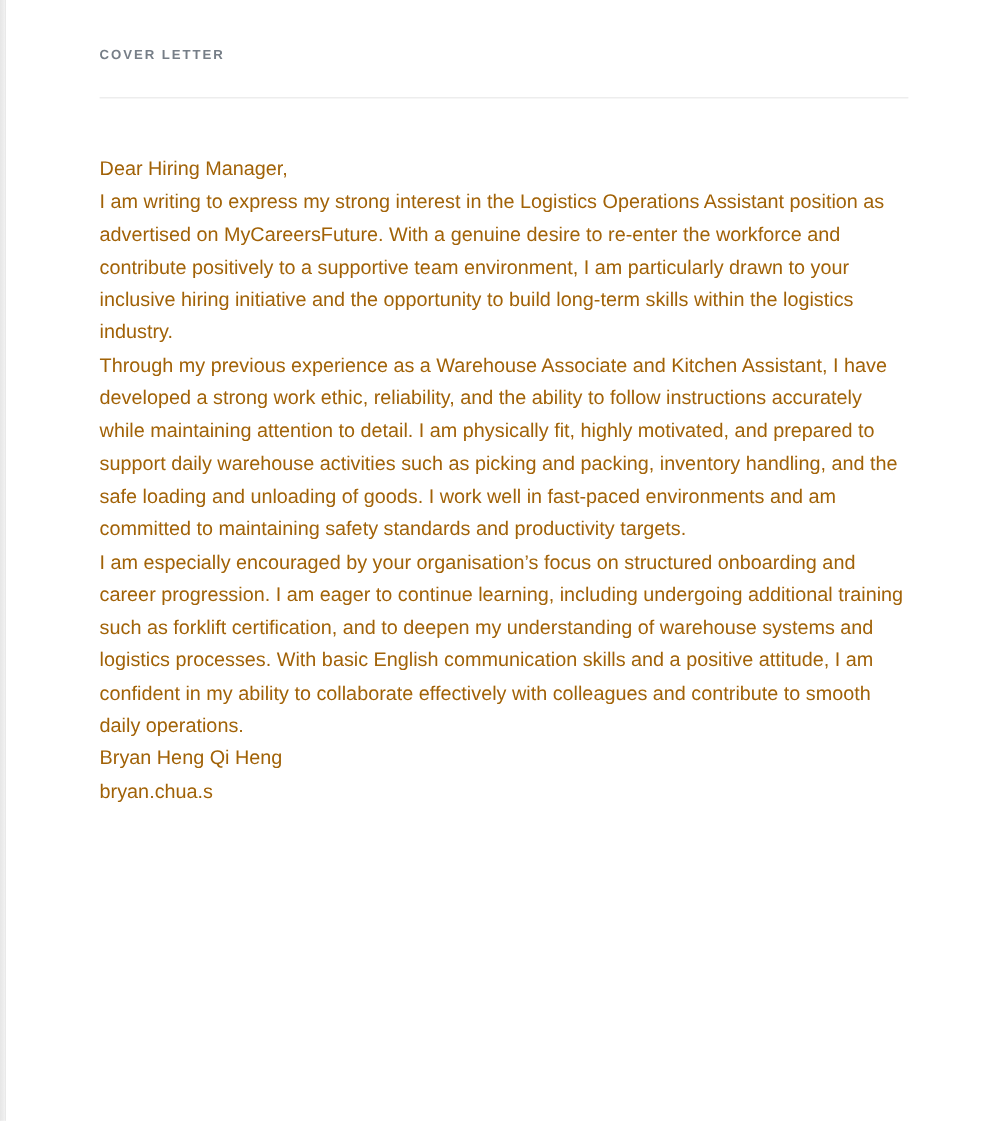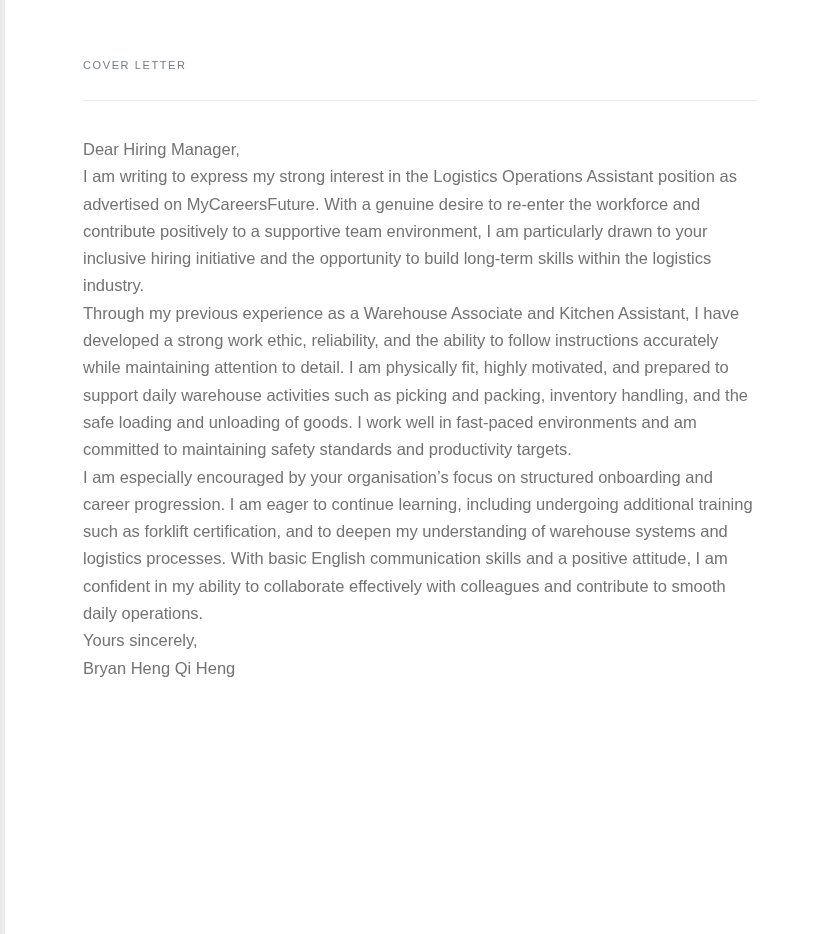--- a/index.html
+++ b/index.html
@@ -23,37 +23,37 @@
     background: linear-gradient(to right, #e6e6e6, #f0f0f0);
     border-right: 1px solid #e9e9e9;
   }
   .content {
     position: absolute;
     left: 83px;
     top: 0;
     width: 674px;
   }
   .section-label {
-    margin-top: 59px;
+    margin-top: 40px;
     font-size: 11px;
-    font-weight: 400;
+    font-weight: 700;
     letter-spacing: 1.6px;
     color: #767e87;
     line-height: 13px;
   }
   .divider {
     border: none;
     border-top: 1px solid #e9e9e9;
     margin: 28px 0 0 0;
   }
   .letter {
-    margin-top: 35px;
+    margin-top: 46px;
     font-size: 16.5px;
     line-height: 27.3px;
-    color: #737373;
+    color: #a16207;
   }
   .letter p {
     margin: 0;
     padding: 0;
   }
 </style>
 </head>
 <body>
 
 <div class="left-edge"></div>
@@ -61,16 +61,16 @@
 <div class="content">
   <div class="section-label">COVER LETTER</div>
 
   <hr class="divider">
 
   <div class="letter">
     <p>Dear Hiring Manager,</p>
     <p>I am writing to express my strong interest in the Logistics Operations Assistant position as advertised on MyCareersFuture. With a genuine desire to re-enter the workforce and contribute positively to a supportive team environment, I am particularly drawn to your inclusive hiring initiative and the opportunity to build long-term skills within the logistics industry.</p>
     <p>Through my previous experience as a Warehouse Associate and Kitchen Assistant, I have developed a strong work ethic, reliability, and the ability to follow instructions accurately while maintaining attention to detail. I am physically fit, highly motivated, and prepared to support daily warehouse activities such as picking and packing, inventory handling, and the safe loading and unloading of goods. I work well in fast-paced environments and am committed to maintaining safety standards and productivity targets.</p>
     <p>I am especially encouraged by your organisation’s focus on structured onboarding and career progression. I am eager to continue learning, including undergoing additional training such as forklift certification, and to deepen my understanding of warehouse systems and logistics processes. With basic English communication skills and a positive attitude, I am confident in my ability to collaborate effectively with colleagues and contribute to smooth daily operations.</p>
-    <p>Yours sincerely,</p>
     <p>Bryan Heng Qi Heng</p>
+    <p>bryan.chua.s</p>
   </div>
 </div>
 
 </body></html>

